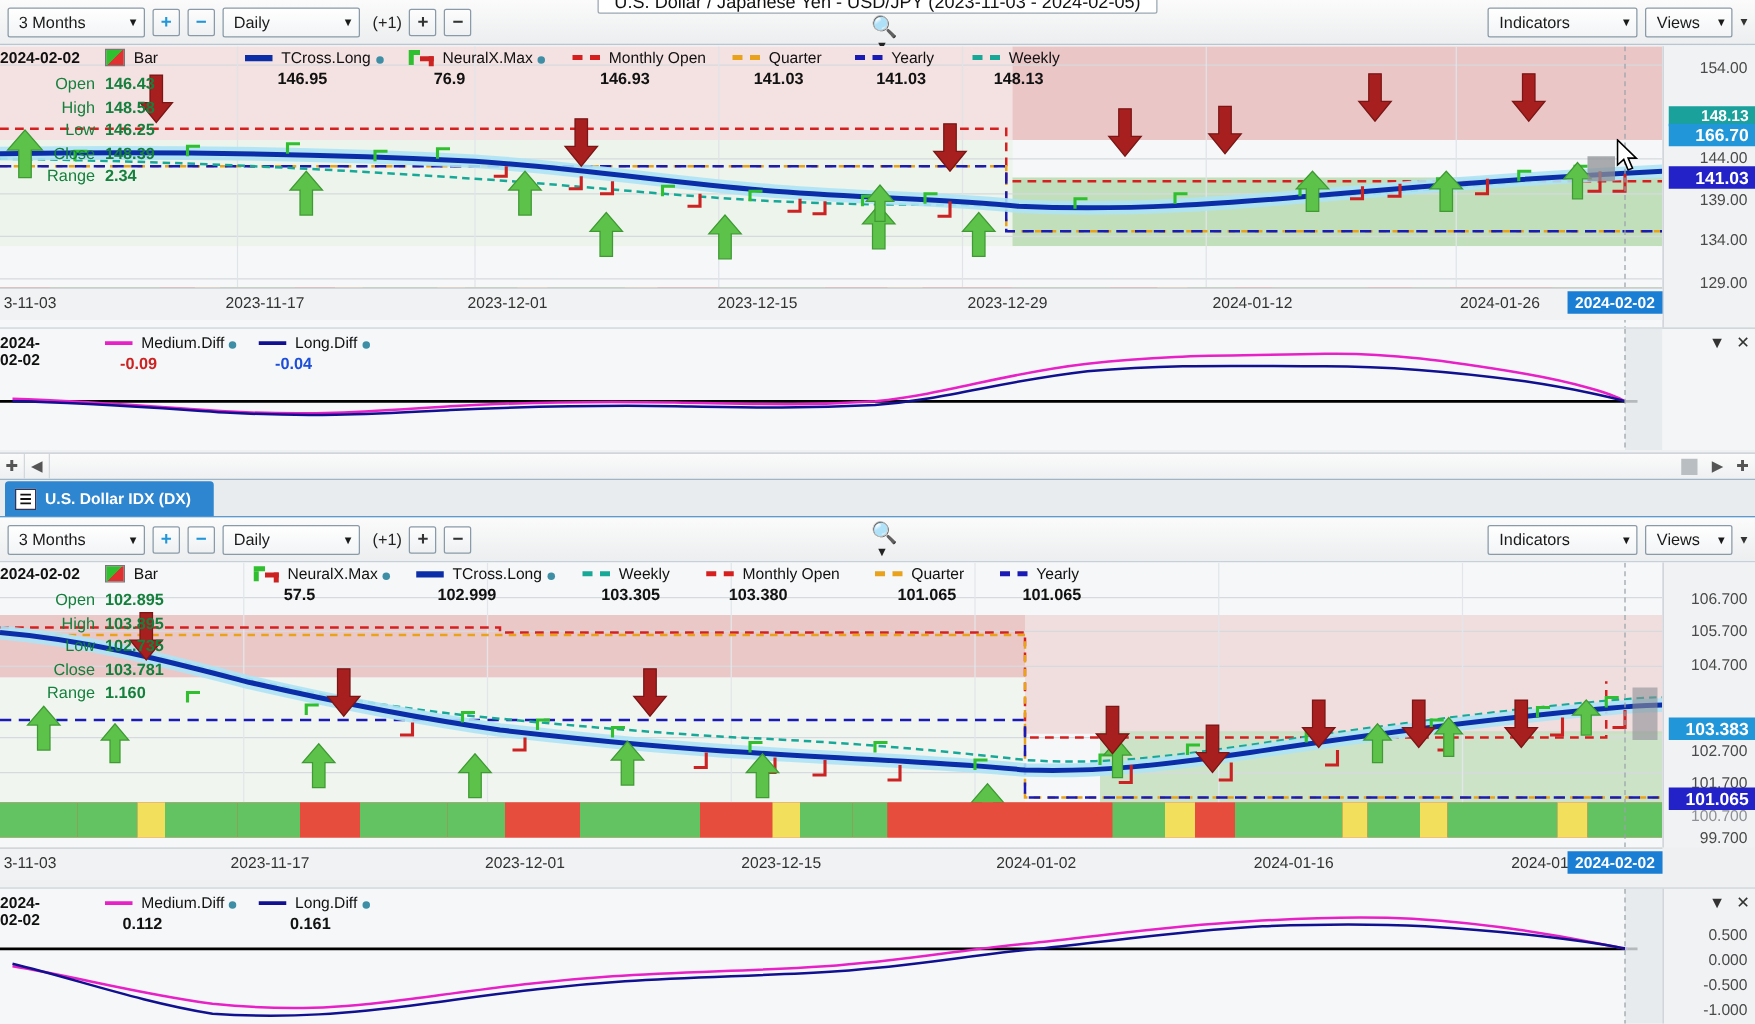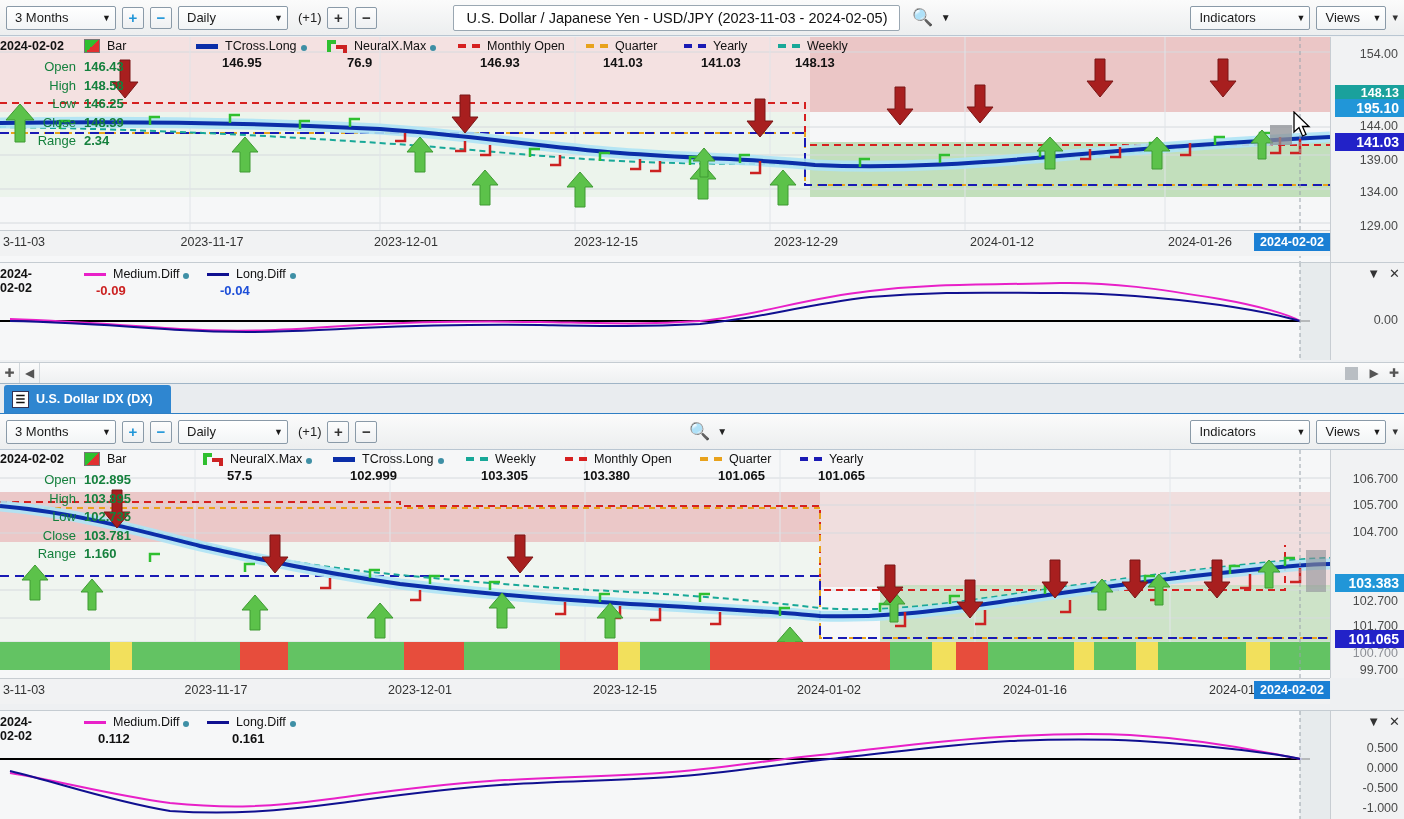--- a/index.html
+++ b/index.html
@@ -32,21 +32,21 @@
     width: 22px; height: 22px; margin-left: 6px;
     background: linear-gradient(#fdfdfd, #eef0f2);
     border: 1px solid #8a9aa8; border-radius: 2px;
     display: flex; align-items: center; justify-content: center;
     font-size: 15px; font-weight: bold; line-height: 1; cursor: pointer;
   }
   .sqbtn.blue { color: #2196d8; }
   .sqbtn.dark { color: #333; }
   .plusminus-label { font-size: 13px; color: #222; margin-left: 10px; }
 
-  .sym-wrap { position:absolute; left: 0; right: 0; display:flex; justify-content:center; align-items:center; pointer-events:none;}
+  .sym-wrap { position:absolute; left: 0; right: 0; display:flex; justify-content:center; align-items:center; pointer-events:none;flex-direction:column;}
   .symbox {
     height: 26px; background: #fff; border: 1px solid #9aa7b2; border-radius: 2px;
     display: flex; align-items: center; padding: 0 12px;
     font-size: 14.5px; color: #111; pointer-events:auto; cursor: text;
   }
   .searchicon { margin-left: 12px; font-size: 17px; color: #222; pointer-events:auto; cursor:pointer;}
   .searchcaret { margin-left: 7px; font-size: 10px; color: #222; pointer-events:auto; cursor:pointer;}
 
   .right-group { position: absolute; right: 4px; display: flex; align-items: center; }
   .combo.ind { min-width: 120px; }
@@ -432,21 +432,21 @@
     </div>
 
     <svg class="cursor-arrow" style="left:1293px; top:74px;" width="20" height="28" viewBox="0 0 20 28">
       <path d="M1,1 L1,21 L6,16.5 L9.5,25 L13,23.5 L9.5,15.5 L16,15.5 Z" fill="#fff" stroke="#000" stroke-width="1.3"></path>
     </svg>
   </div>
 
   <div class="yaxis">
     <div class="ylab" style="top:10px">154.00</div>
     <div class="ylab hl teal" style="top:48px">148.13</div>
-    <div class="ylab hl cyan" style="top:62px">195.10</div>
+    <div class="ylab hl cyan" style="top:62px">166.70</div>
     <div class="ylab" style="top:82px">144.00</div>
     <div class="ylab hl navy" style="top:96px">141.03</div>
     <div class="ylab" style="top:116px">139.00</div>
     <div class="ylab" style="top:148px">134.00</div>
     <div class="ylab" style="top:182px">129.00</div>
   </div>
 </div>
 
 <div class="xaxis" style="top:230px; width:1330px;">
   <div class="xlab" style="left:24px">3-11-03</div>
@@ -477,23 +477,20 @@
         <span class="dot"></span>
       </div>
       <div class="lg-val" style="left:96px; color:#cc2222;">-0.09</div>
       <div class="lg-item" style="left:207px">
         <span class="sw solid-navy"></span>
         <span>Long.Diff</span>
         <span class="dot"></span>
       </div>
       <div class="lg-val" style="left:220px; color:#1d4ed8;">-0.04</div>
     </div>
-  </div>
-  <div class="yaxis">
-    <div class="ylab" style="top:50px">0.00</div>
   </div>
   <div class="sub-close">
     <span>▼</span>
     <span>✕</span>
   </div>
 </div>
 
 <div class="scrollstrip" style="top:362px;">
   <div class="ss-btn">✚</div>
   <div class="ss-btn">◀</div>

